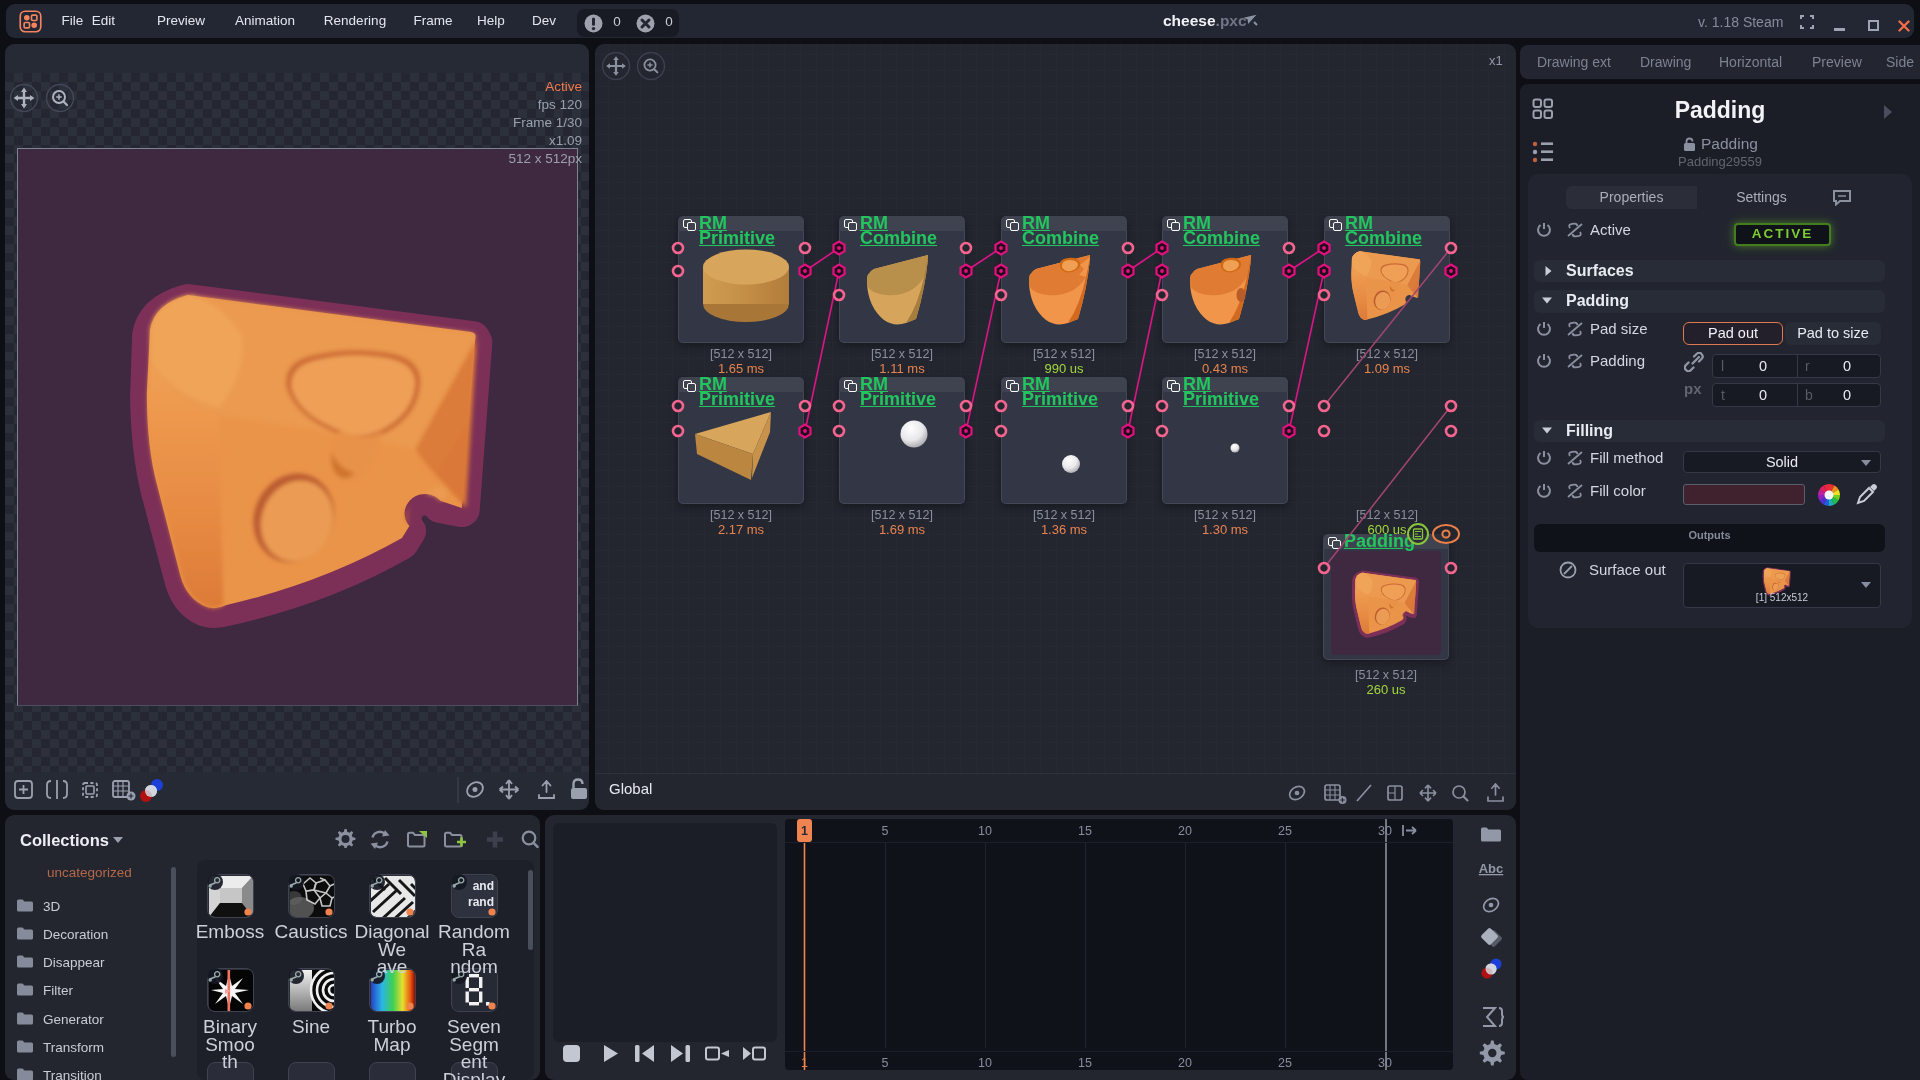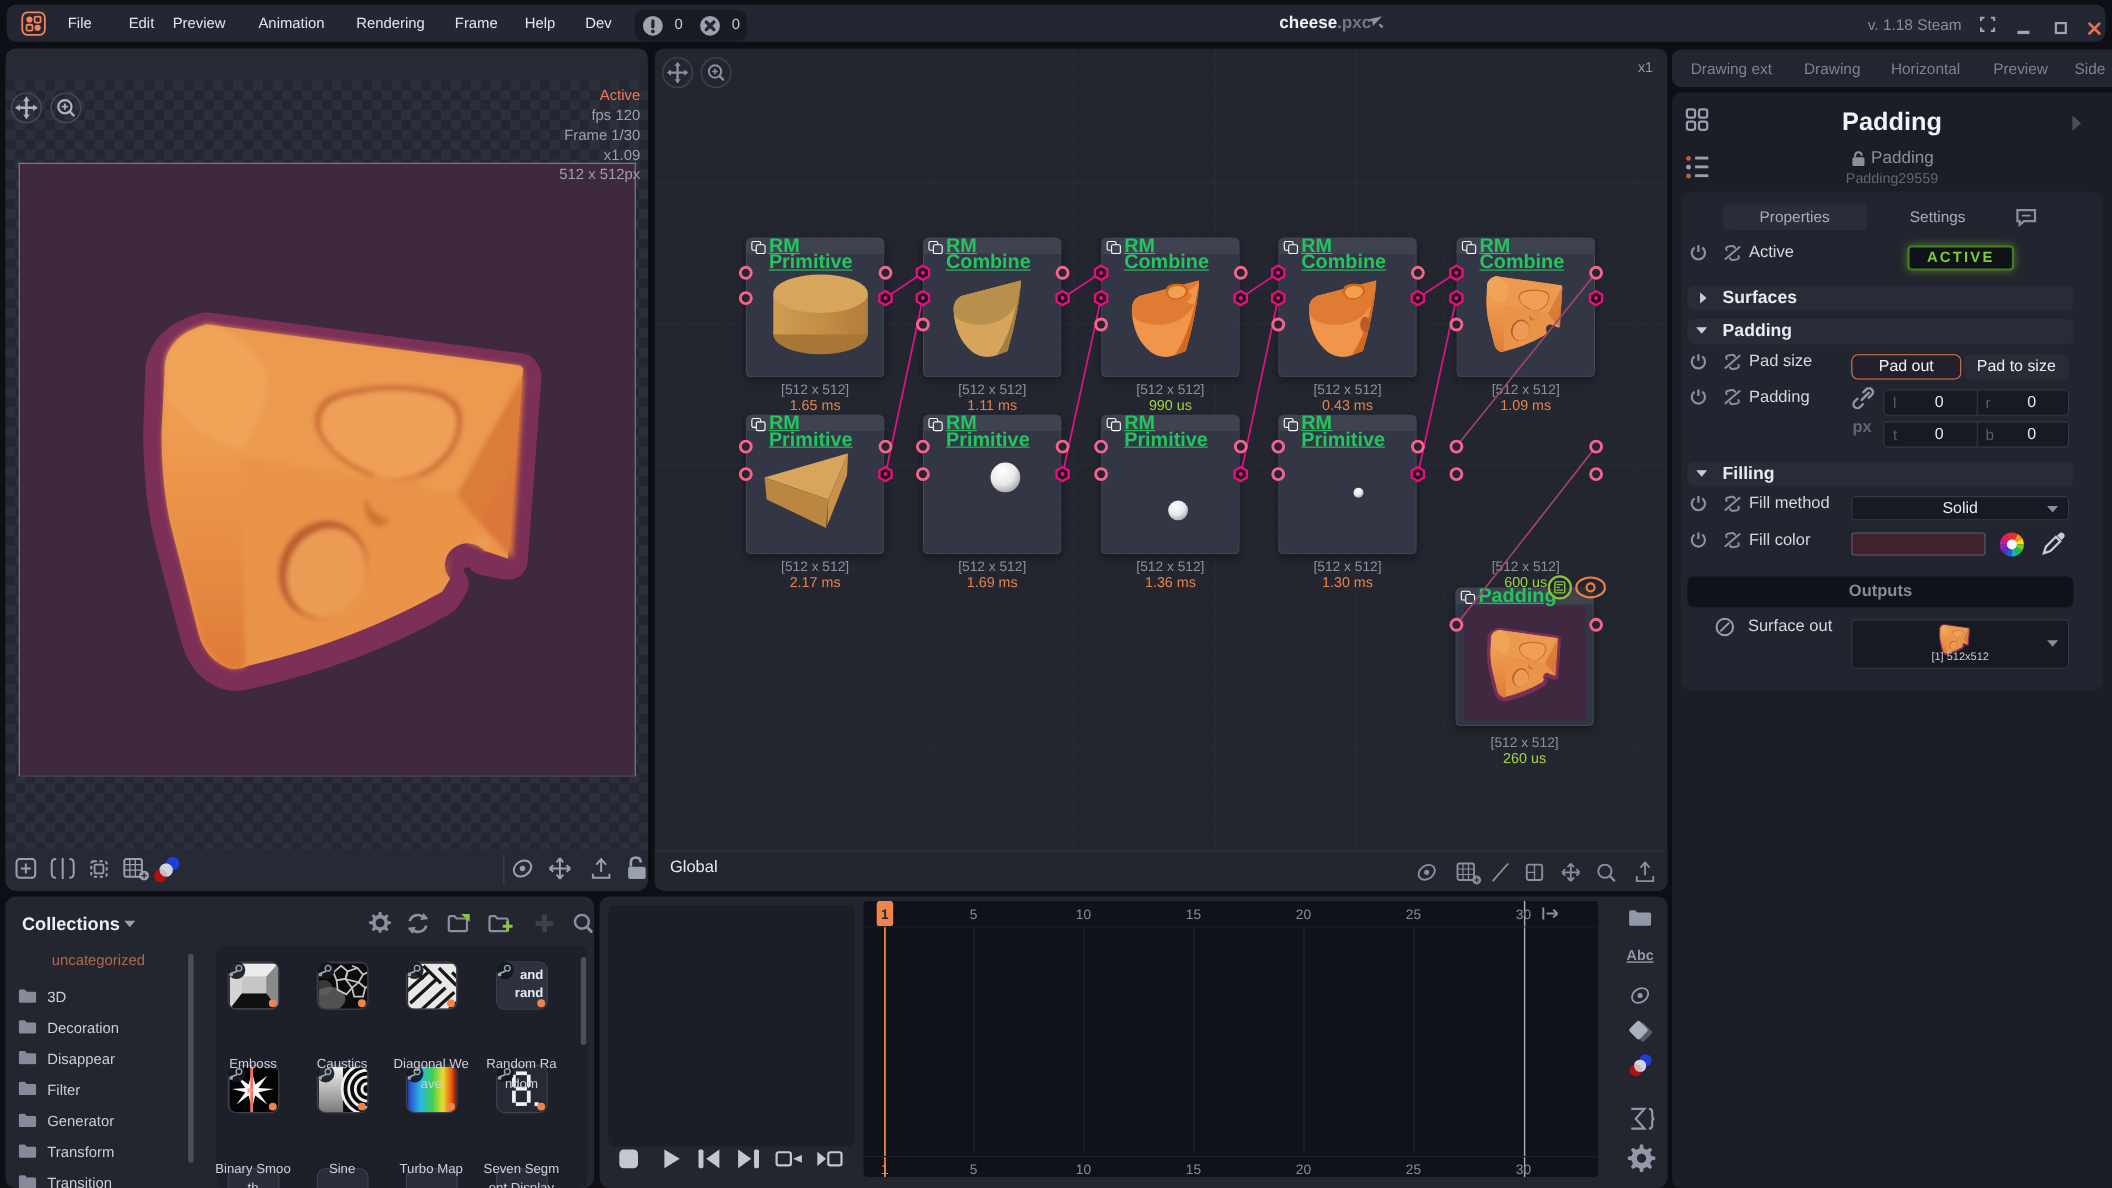--- a/index.html
+++ b/index.html
@@ -50,21 +50,21 @@
   <div class="panel" id="menubar" style="left:6px;top:4px;width:1908px;height:34px;background:#232633;">
 
     <svg class="abs" style="left:13px;top:6px;" width="23" height="23" viewBox="0 0 28 28">
       <rect x="1.5" y="1.5" width="25" height="25" rx="6" fill="none" stroke="#f4845f" stroke-width="2"></rect>
       <circle cx="9.5" cy="9.5" r="3.4" fill="#f4845f"></circle>
       <rect x="15.2" y="6.2" width="6.6" height="6.6" rx="1.5" fill="none" stroke="#f4845f" stroke-width="2"></rect>
       <rect x="6.2" y="15.2" width="6.6" height="6.6" rx="1.5" fill="none" stroke="#f4845f" stroke-width="2"></rect>
       <circle cx="18.5" cy="18.5" r="3.4" fill="#f4845f"></circle>
     </svg>
     <div class="txt" style="left:50px;top:9px;width:33px;text-align:center;font-size:13.5px;color:#e3e6ee;">File</div>
-    <div class="txt" style="left:111px;top:9px;width:33px;font-size:13.5px;color:#e3e6ee;">Edit</div>
+    <div class="txt" style="left:81px;top:9px;width:33px;text-align:center;font-size:13.5px;color:#e3e6ee;">Edit</div>
     <div class="txt" style="left:144px;top:9px;width:62px;text-align:center;font-size:13.5px;color:#e3e6ee;">Preview</div>
     <div class="txt" style="left:215px;top:9px;width:88px;text-align:center;font-size:13.5px;color:#e3e6ee;">Animation</div>
     <div class="txt" style="left:305px;top:9px;width:88px;text-align:center;font-size:13.5px;color:#e3e6ee;">Rendering</div>
     <div class="txt" style="left:398px;top:9px;width:58px;text-align:center;font-size:13.5px;color:#e3e6ee;">Frame</div>
     <div class="txt" style="left:464px;top:9px;width:42px;text-align:center;font-size:13.5px;color:#e3e6ee;">Help</div>
     <div class="txt" style="left:518px;top:9px;width:40px;text-align:center;font-size:13.5px;color:#e3e6ee;">Dev</div>
 
     <div class="abs" style="left:571px;top:5px;width:102px;height:28px;background:#181b23;border-radius:8px;"></div>
     <svg class="abs" style="left:578px;top:10px;" width="19" height="19" viewBox="0 0 19 19">
       <circle cx="9.5" cy="9.5" r="9" fill="#9fa2ad"></circle>
@@ -628,21 +628,21 @@
     <div class="clab" style="left:261px;top:108px;">Caustics</div>
     <div class="clab" style="left:342px;top:108px;">Diagonal We<br>ave</div>
     <div class="clab" style="left:424px;top:108px;">Random Ra<br>ndom</div>
     <div class="clab" style="left:180px;top:203px;">Binary Smoo<br>th</div>
     <div class="clab" style="left:261px;top:203px;">Sine</div>
     <div class="clab" style="left:342px;top:203px;">Turbo Map</div>
     <div class="clab" style="left:424px;top:203px;">Seven Segm<br>ent Display</div>
   </div>
   <style>
     .cthumb { position:absolute; width:47px; height:44px; background:#2a2d39; border:1.5px solid #3f4350; border-radius:8px; overflow:hidden; display:flex; align-items:center; justify-content:center; }
-    .clab { position:absolute; width:90px; text-align:center; font-size:12px; color:#ccd0da; line-height:17.5px;margin-top:36px; }
+    .clab { position:absolute; width:90px; text-align:center; font-size:19px; color:#ccd0da; line-height:17.5px; }
   </style>
 
   <div class="panel" id="timeline" style="left:545px;top:815px;width:971px;height:265px;overflow:hidden;">
     <div class="abs" style="left:8px;top:8px;width:224px;height:219px;background:#1b1e27;border-radius:6px;"></div>
 
     <div class="abs" style="left:240px;top:4px;width:668px;height:251px;background:#101219;border-radius:4px;"></div>
 
     <svg class="abs" style="left:240px;top:4px;" width="668" height="251" viewBox="0 0 668 251">
       <g stroke="#202330" stroke-width="1">
         <path d="M100.5 24 V229"></path>
@@ -875,21 +875,21 @@
         <path d="M12 12 L6.5 2.5 A11 11 0 0 1 12 1 Z" fill="#e82840"></path>
         <circle cx="12" cy="12" r="4.5" fill="#f4f6fa"></circle>
       </g>
     </svg>
     <svg class="abs" style="left:335px;top:398px;" width="24" height="24" viewBox="0 0 24 24">
       <path d="M3 21 L5 15 L14 6 L18 10 L9 19 L3 21 Z" fill="none" stroke="#c9cdd8" stroke-width="2"></path>
       <path d="M15 5 L17 3 Q19 1 21 3 Q23 5 21 7 L19 9 Z" fill="#c9cdd8"></path>
     </svg>
 
     <div class="abs" style="left:14px;top:440px;width:351px;height:28px;background:#0f1218;border-radius:6px;"></div>
-    <div class="txt" style="left:14px;top:445px;width:351px;text-align:center;font-size:15px;font-weight:bold;color:#868b9a;">Outputs</div>
+    <div class="txt" style="left:14px;top:445px;width:351px;text-align:center;font-size:11px;font-weight:bold;color:#868b9a;">Outputs</div>
 
     <svg class="abs" style="left:38px;top:476px;" width="20" height="20" viewBox="0 0 20 20">
       <circle cx="10" cy="10" r="7.5" fill="none" stroke="#9ba0af" stroke-width="1.8"></circle>
       <path d="M6 14 L14 6" stroke="#9ba0af" stroke-width="1.8"></path>
     </svg>
     <div class="txt" style="left:69px;top:477px;font-size:15px;color:#d3d7e0;">Surface out</div>
     <div class="abs" style="left:163px;top:479px;width:198px;height:45px;background:#171a22;border:1px solid #353947;border-radius:4px;"></div>
     <svg class="abs" style="left:240px;top:482px;" width="36" height="30" viewBox="0 0 36 30">
       <use href="#chzo" transform="translate(-7,-9) scale(0.082)"></use>
     </svg>

